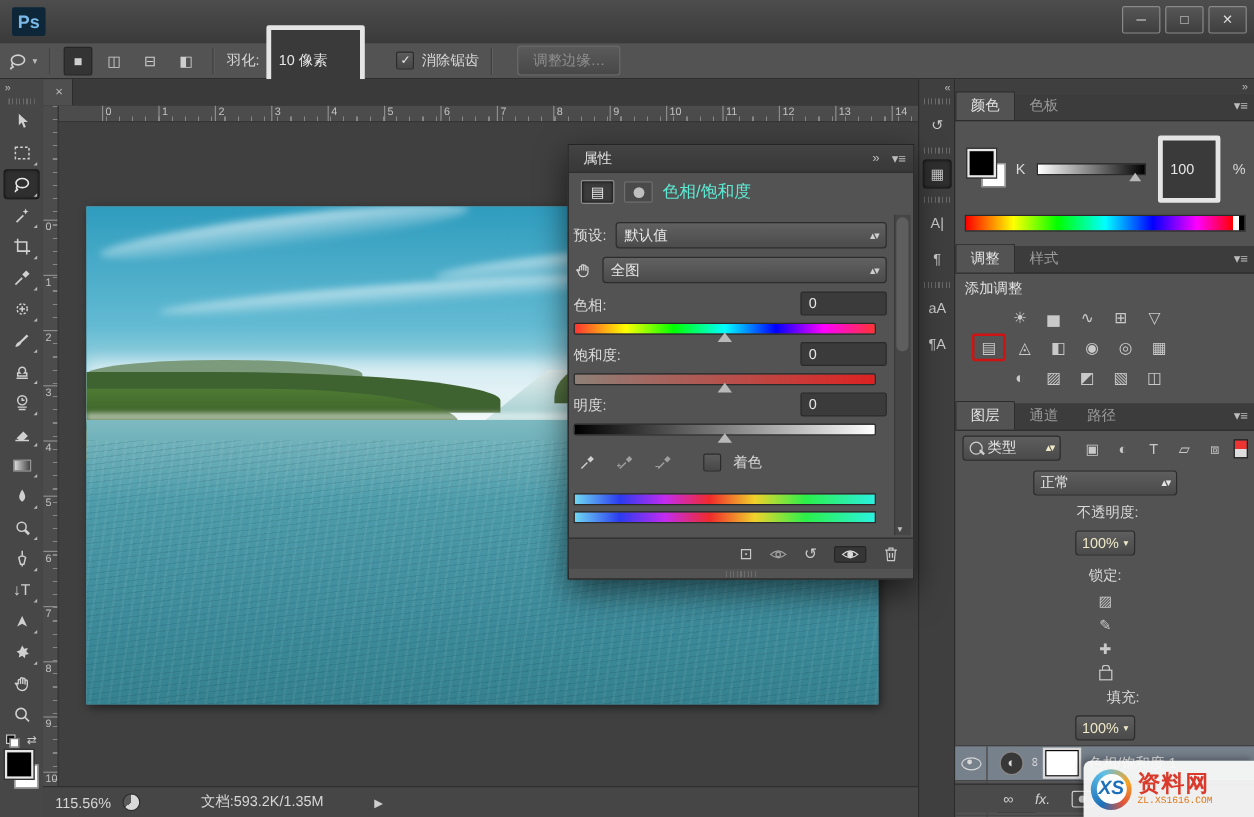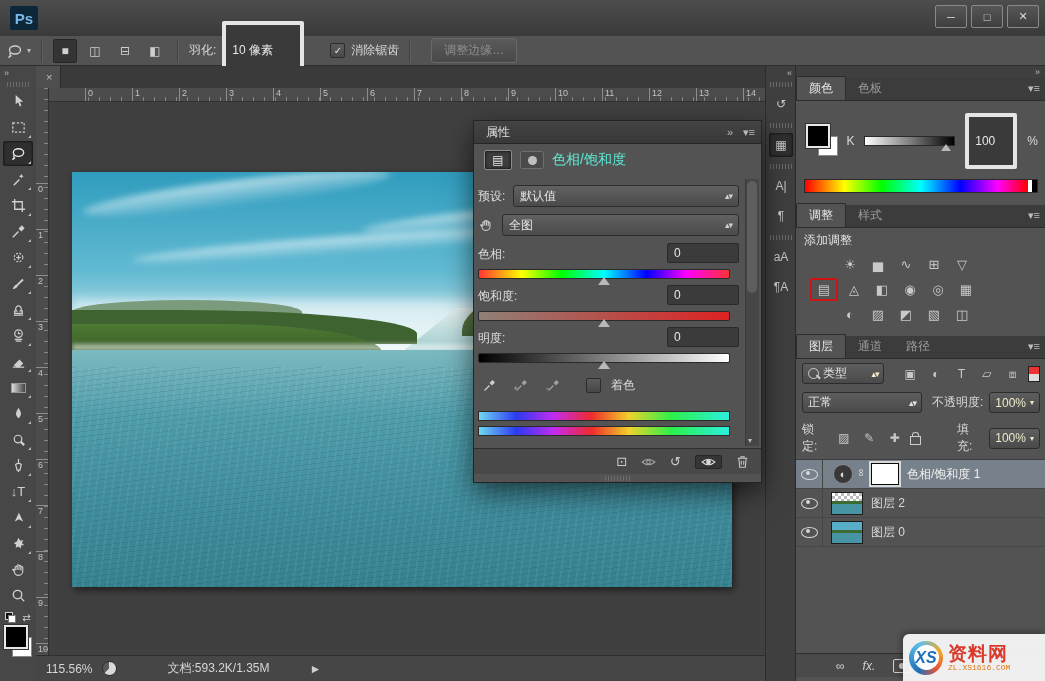--- a/index.html
+++ b/index.html
@@ -137,21 +137,21 @@
   .kbar .th{position:absolute;right:3px;top:7px;width:0;height:0;border-left:5px solid transparent;border-right:5px solid transparent;border-bottom:7px solid #b9b9b9;}
   .spectrum{position:relative;height:12px;margin:10px 8px 0 8px;border:1px solid #2a2a2a;
             background:linear-gradient(90deg,red,#ff0 17%,#0f0 33%,#0ff 50%,#00f 67%,#f0f 83%,red 96%,#fff 96%,#fff 98%,#000 98%);}
   .ajicon{width:24px;height:19px;display:flex;align-items:center;justify-content:center;color:#c9c9c9;font-size:13px;}
   .ajicon.hot{border:2px solid #cf1212;border-radius:2px;}
   .lfilter{display:flex;align-items:center;gap:6px;padding:4px 6px;}
   .mag{width:9px;height:9px;border:1.5px solid #cfcfcf;border-radius:50%;position:relative;display:inline-block;}
   .mag::after{content:"";position:absolute;left:7px;top:7px;width:5px;height:1.5px;background:#cfcfcf;transform:rotate(45deg);}
   .licon{color:#c9c9c9;font-size:12px;width:20px;text-align:center;}
   .toggle{width:10px;height:14px;margin-left:auto;background:linear-gradient(#e33 50%,#ddd 50%);border:1px solid #222;}
-  .lrow2{display:flex;align-items:center;gap:6px;padding:4px 6px;}
+  .lrow2{display:flex;align-items:center;gap:6px;padding:4px 6px;flex-direction:column;}
   .vbox{height:19px;background:linear-gradient(#5e5e5e,#4a4a4a);border:1px solid #2c2c2c;border-radius:3px;
         display:flex;align-items:center;padding:0 5px;color:#efe9c8;font-size:12px;gap:4px;}
   .padlock{width:9px;height:7px;border:1px solid #ccc;position:relative;display:inline-block;margin-top:4px;}
   .padlock::before{content:"";position:absolute;left:1px;top:-5px;width:5px;height:4px;border:1px solid #ccc;border-bottom:none;border-radius:3px 3px 0 0;}
   .layerrow{display:flex;align-items:center;height:28px;border-bottom:1px solid #474747;}
   .layerrow.sel{background:#76818c;}
   .eyebox{width:26px;height:100%;border-right:1px solid #454545;display:flex;align-items:center;justify-content:center;}
   .eye{width:15px;height:9px;border:1px solid #d6d6d6;border-radius:50%;position:relative;}
   .eye::after{content:"";position:absolute;left:4.5px;top:1.5px;width:4px;height:4px;border-radius:50%;background:#d6d6d6;}
   .thumb{width:30px;height:21px;border:1px solid #1d1d1d;margin:0 8px;position:relative;overflow:hidden;

